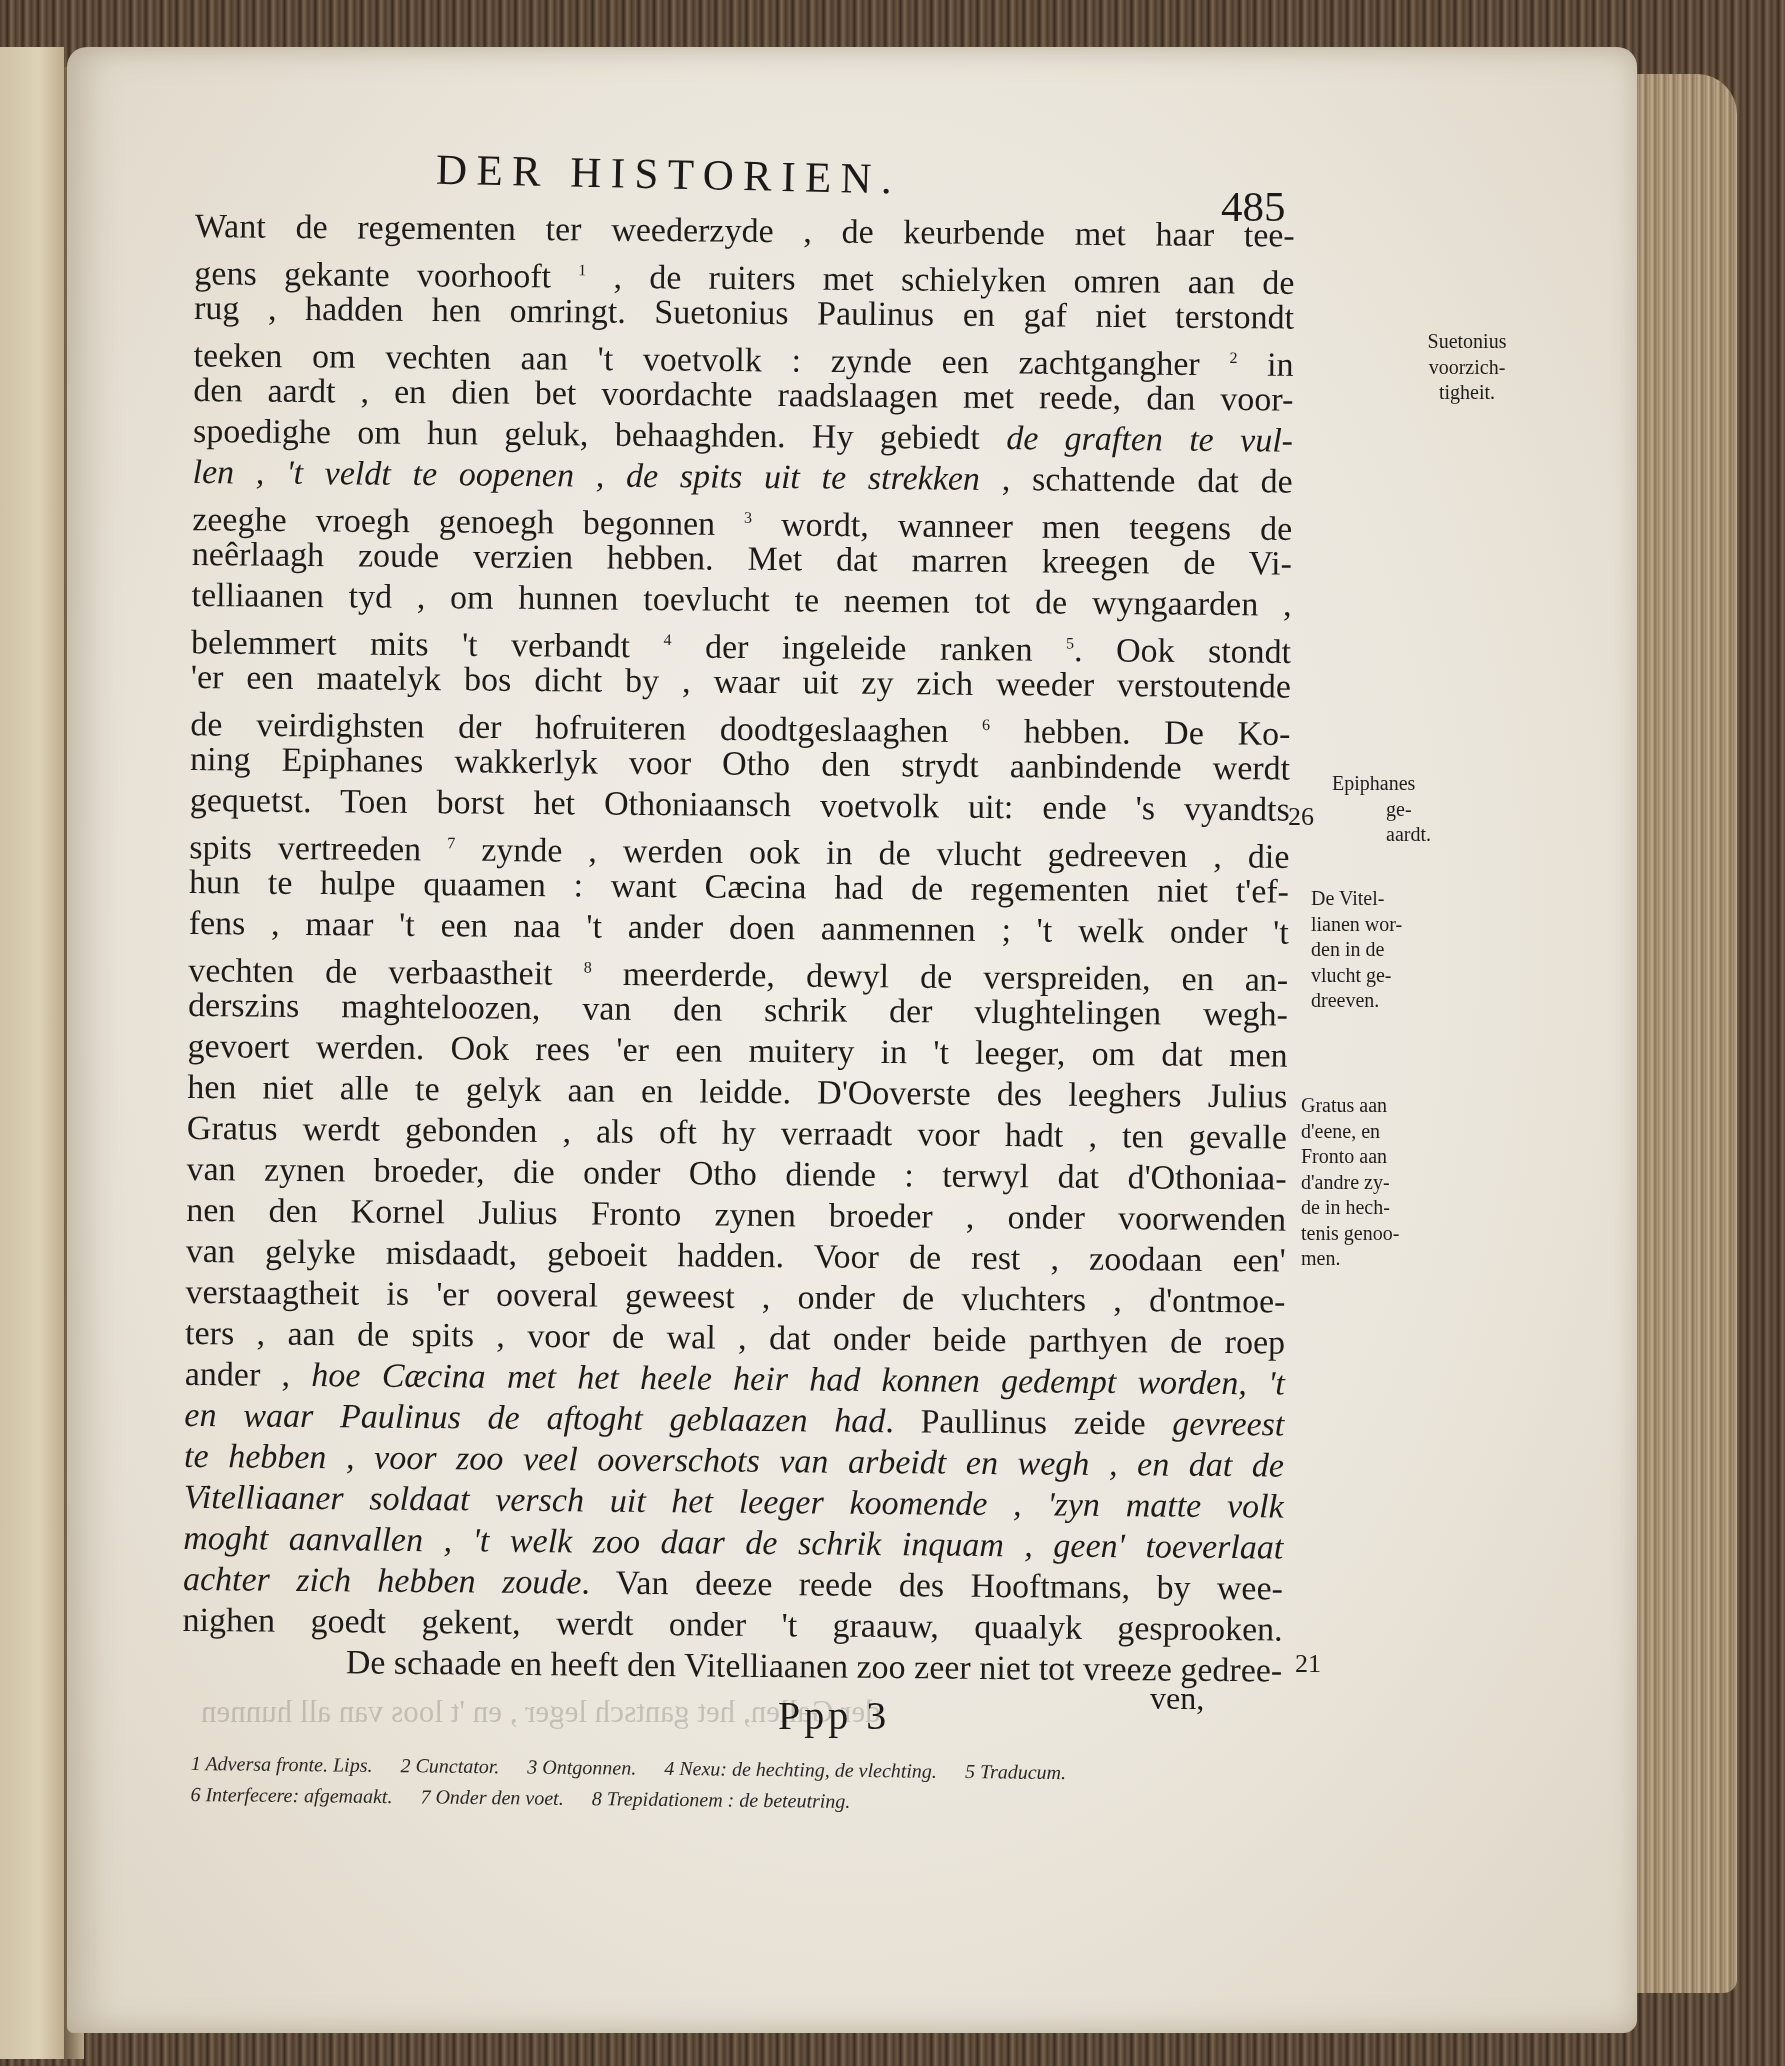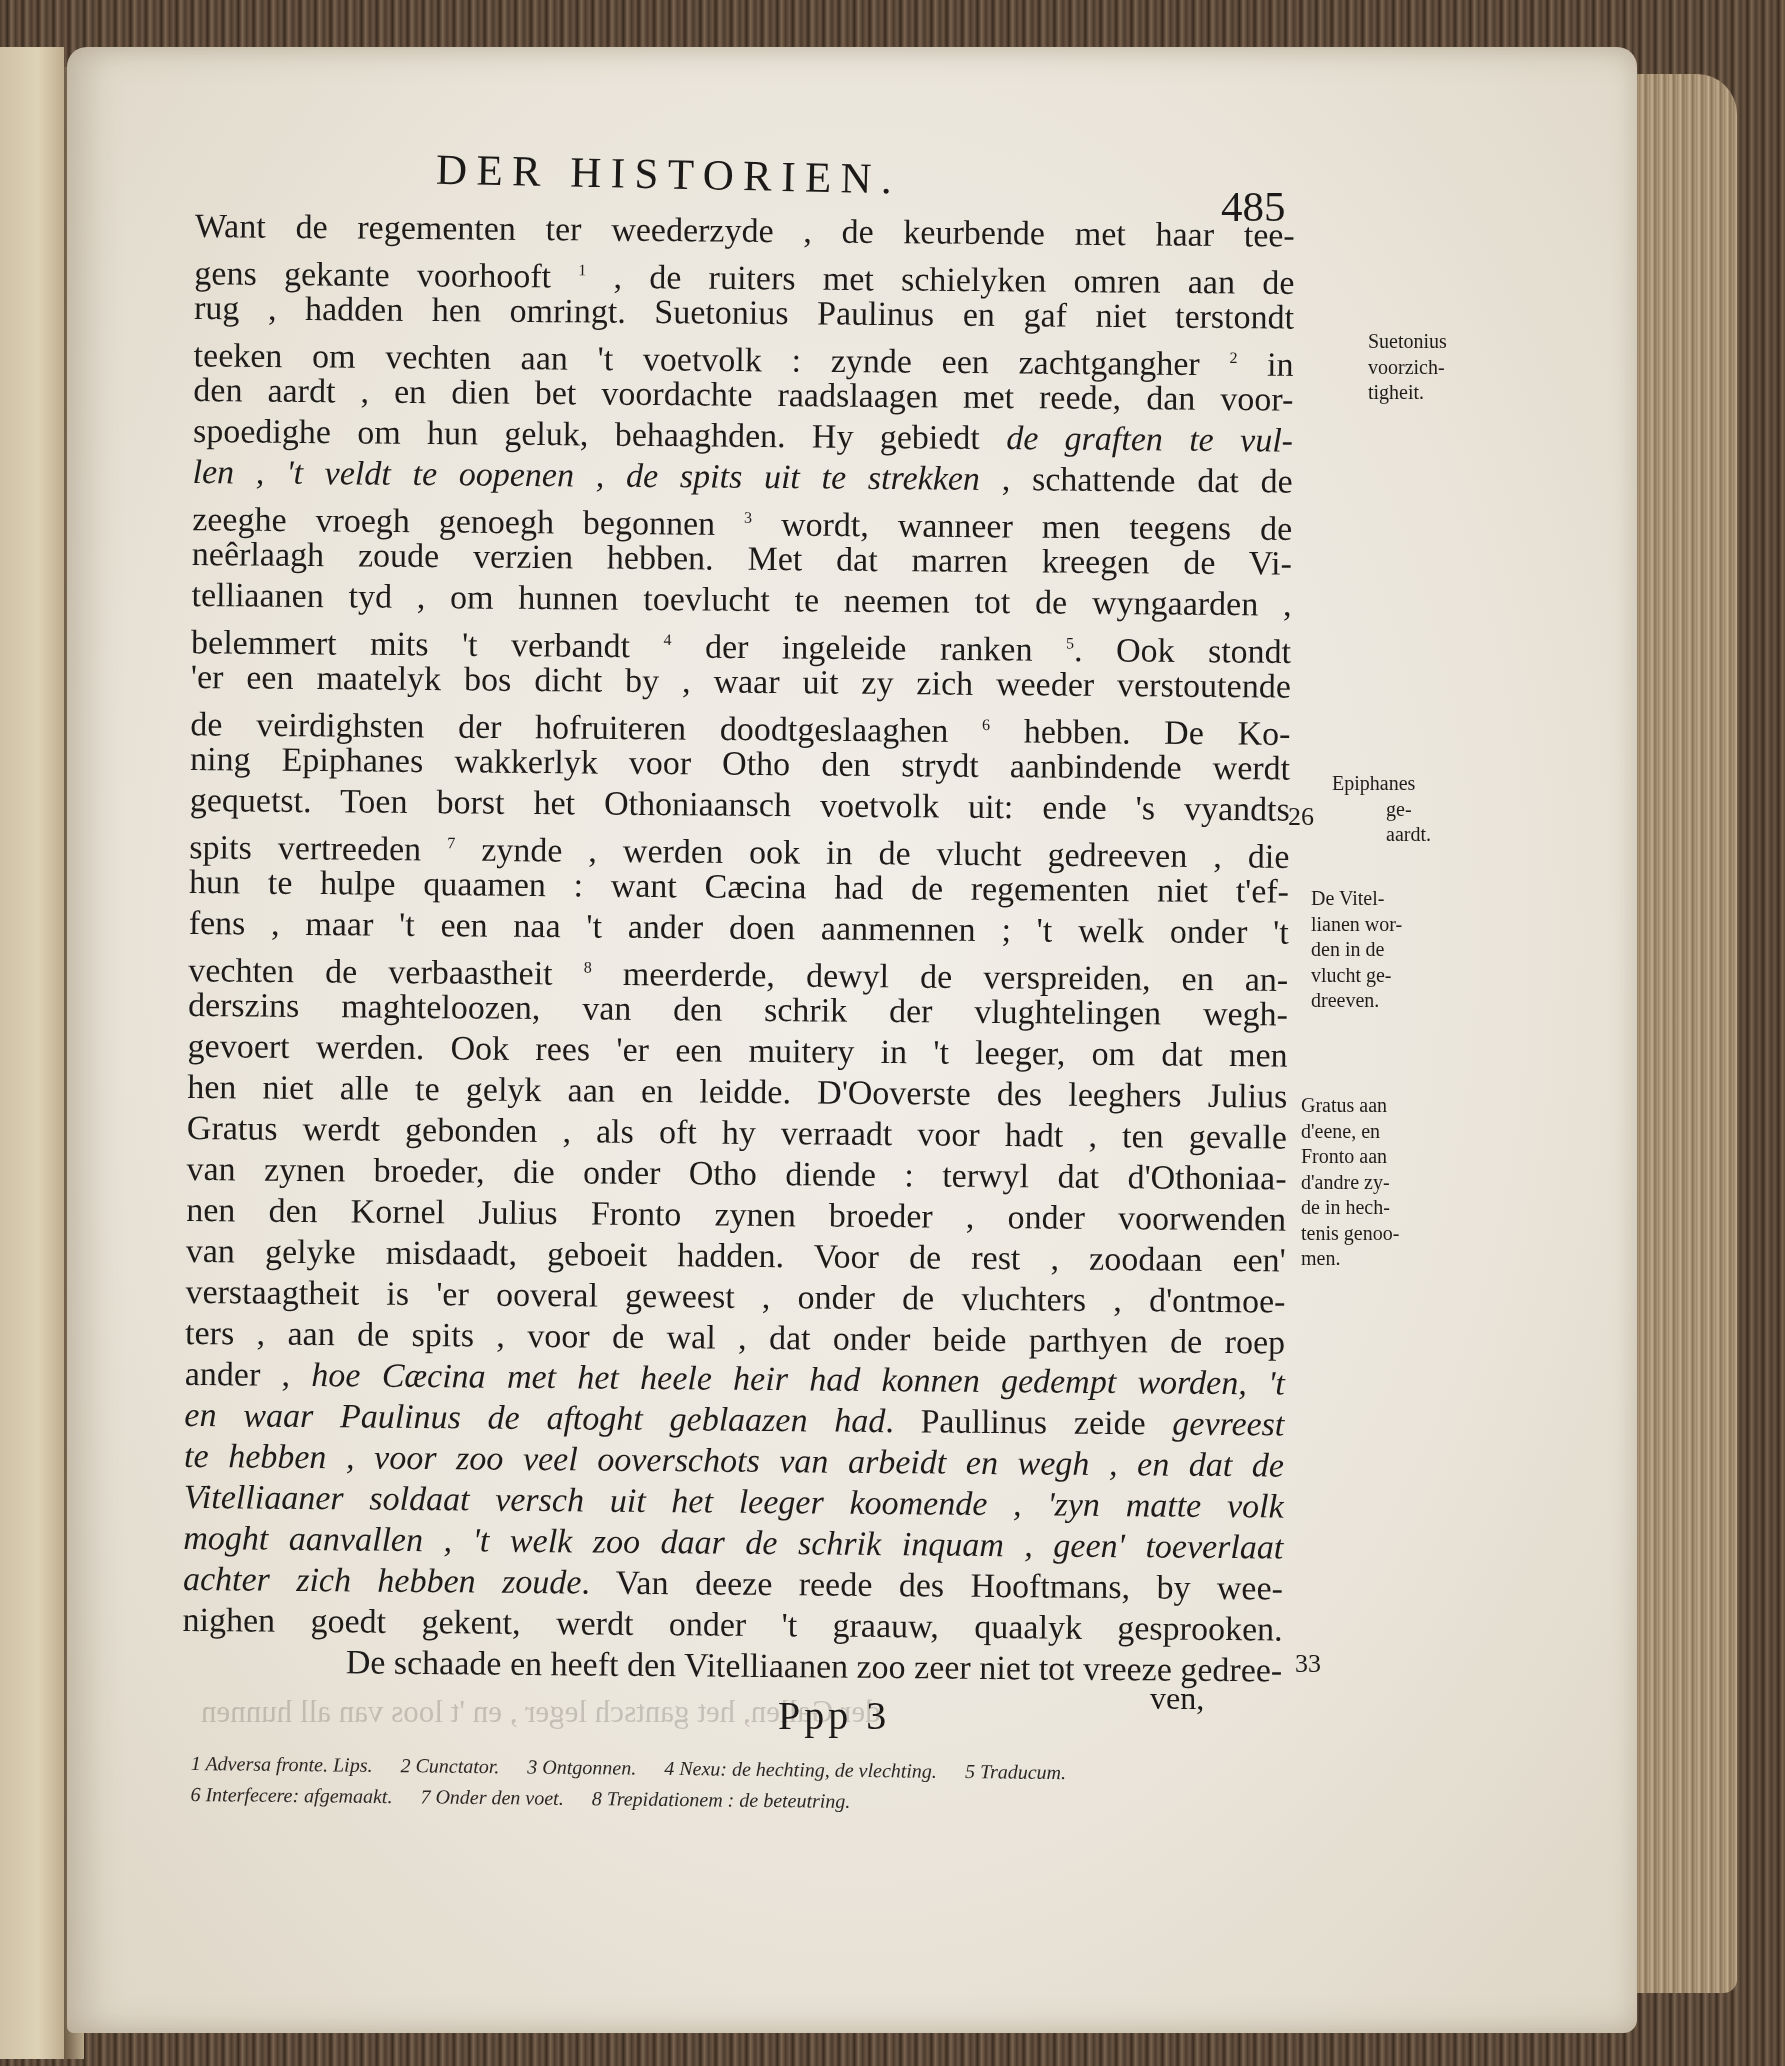--- a/index.html
+++ b/index.html
@@ -116,21 +116,21 @@
     <div class="line"><span>ander , </span><span class="it">hoe Cæcina met het heele heir had konnen gedempt worden, 't</span></div>
     <div class="line"><span class="it">en waar Paulinus de aftoght geblaazen had</span><span>. Paullinus zeide </span><span class="it">gevreest</span></div>
     <div class="line"><span class="it">te hebben , voor zoo veel ooverschots van arbeidt en wegh , en dat de</span></div>
     <div class="line"><span class="it">Vitelliaaner soldaat versch uit het leeger koomende , 'zyn matte volk</span></div>
     <div class="line"><span class="it">moght aanvallen , 't welk zoo daar de schrik inquam , geen' toeverlaat</span></div>
     <div class="line"><span class="it">achter zich hebben zoude</span><span>. Van deeze reede des Hooftmans, by wee-</span></div>
     <div class="line"><span>nighen goedt gekent, werdt onder 't graauw, quaalyk gesprooken.</span></div>
     <div class="line last"><span>De schaade en heeft den Vitelliaanen zoo zeer niet tot vreeze gedree-</span></div>
   </div>
 
-<div class="margin-note" style="left:1368px; top:329px;" id="mn0">
+<div class="margin-note" style="left:1400px; top:329px;text-align:center;" id="mn0">
     <div>Suetonius</div>
     <div>voorzich-</div>
     <div>tigheit.</div>
   </div>
 <div class="margin-note" style="left:1332px; top:771px;" id="mn1">
     <div>Epiphanes</div>
     <div style="padding-left: 54px;">ge-</div>
     <div style="padding-left: 54px;">aardt.</div>
   </div>
 <div class="margin-note" style="left:1311px; top:886px;" id="mn2">
@@ -144,20 +144,20 @@
     <div>Gratus aan</div>
     <div>d'eene, en</div>
     <div>Fronto aan</div>
     <div>d'andre zy-</div>
     <div>de in hech-</div>
     <div>tenis genoo-</div>
     <div>men.</div>
   </div>
 
 <div class="section-num" style="left:1288px; top:802px;">26</div>
-<div class="section-num" style="left:1295px; top:1649px;">33</div>
+<div class="section-num" style="left:1295px; top:1649px;">21</div>
 
 <div class="bleed">der Gallen, het gantsch leger , en 't loos van all hunnen</div>
 <div class="signature">Ppp 3</div>
 <div class="catchword">ven,</div>
 
 <div class="footnotes" id="fns"><span class="fn">1 Adversa fronte. Lips.</span> <span class="fn">2 Cunctator.</span> <span class="fn">3 Ontgonnen.</span> <span class="fn">4 Nexu: de hechting, de vlechting.</span> <span class="fn">5 Traducum.</span> <span class="fn">6 Interfecere: afgemaakt.</span> <span class="fn">7 Onder den voet.</span> <span class="fn">8 Trepidationem : de beteutring.</span> </div>
 
 
 </body></html>

